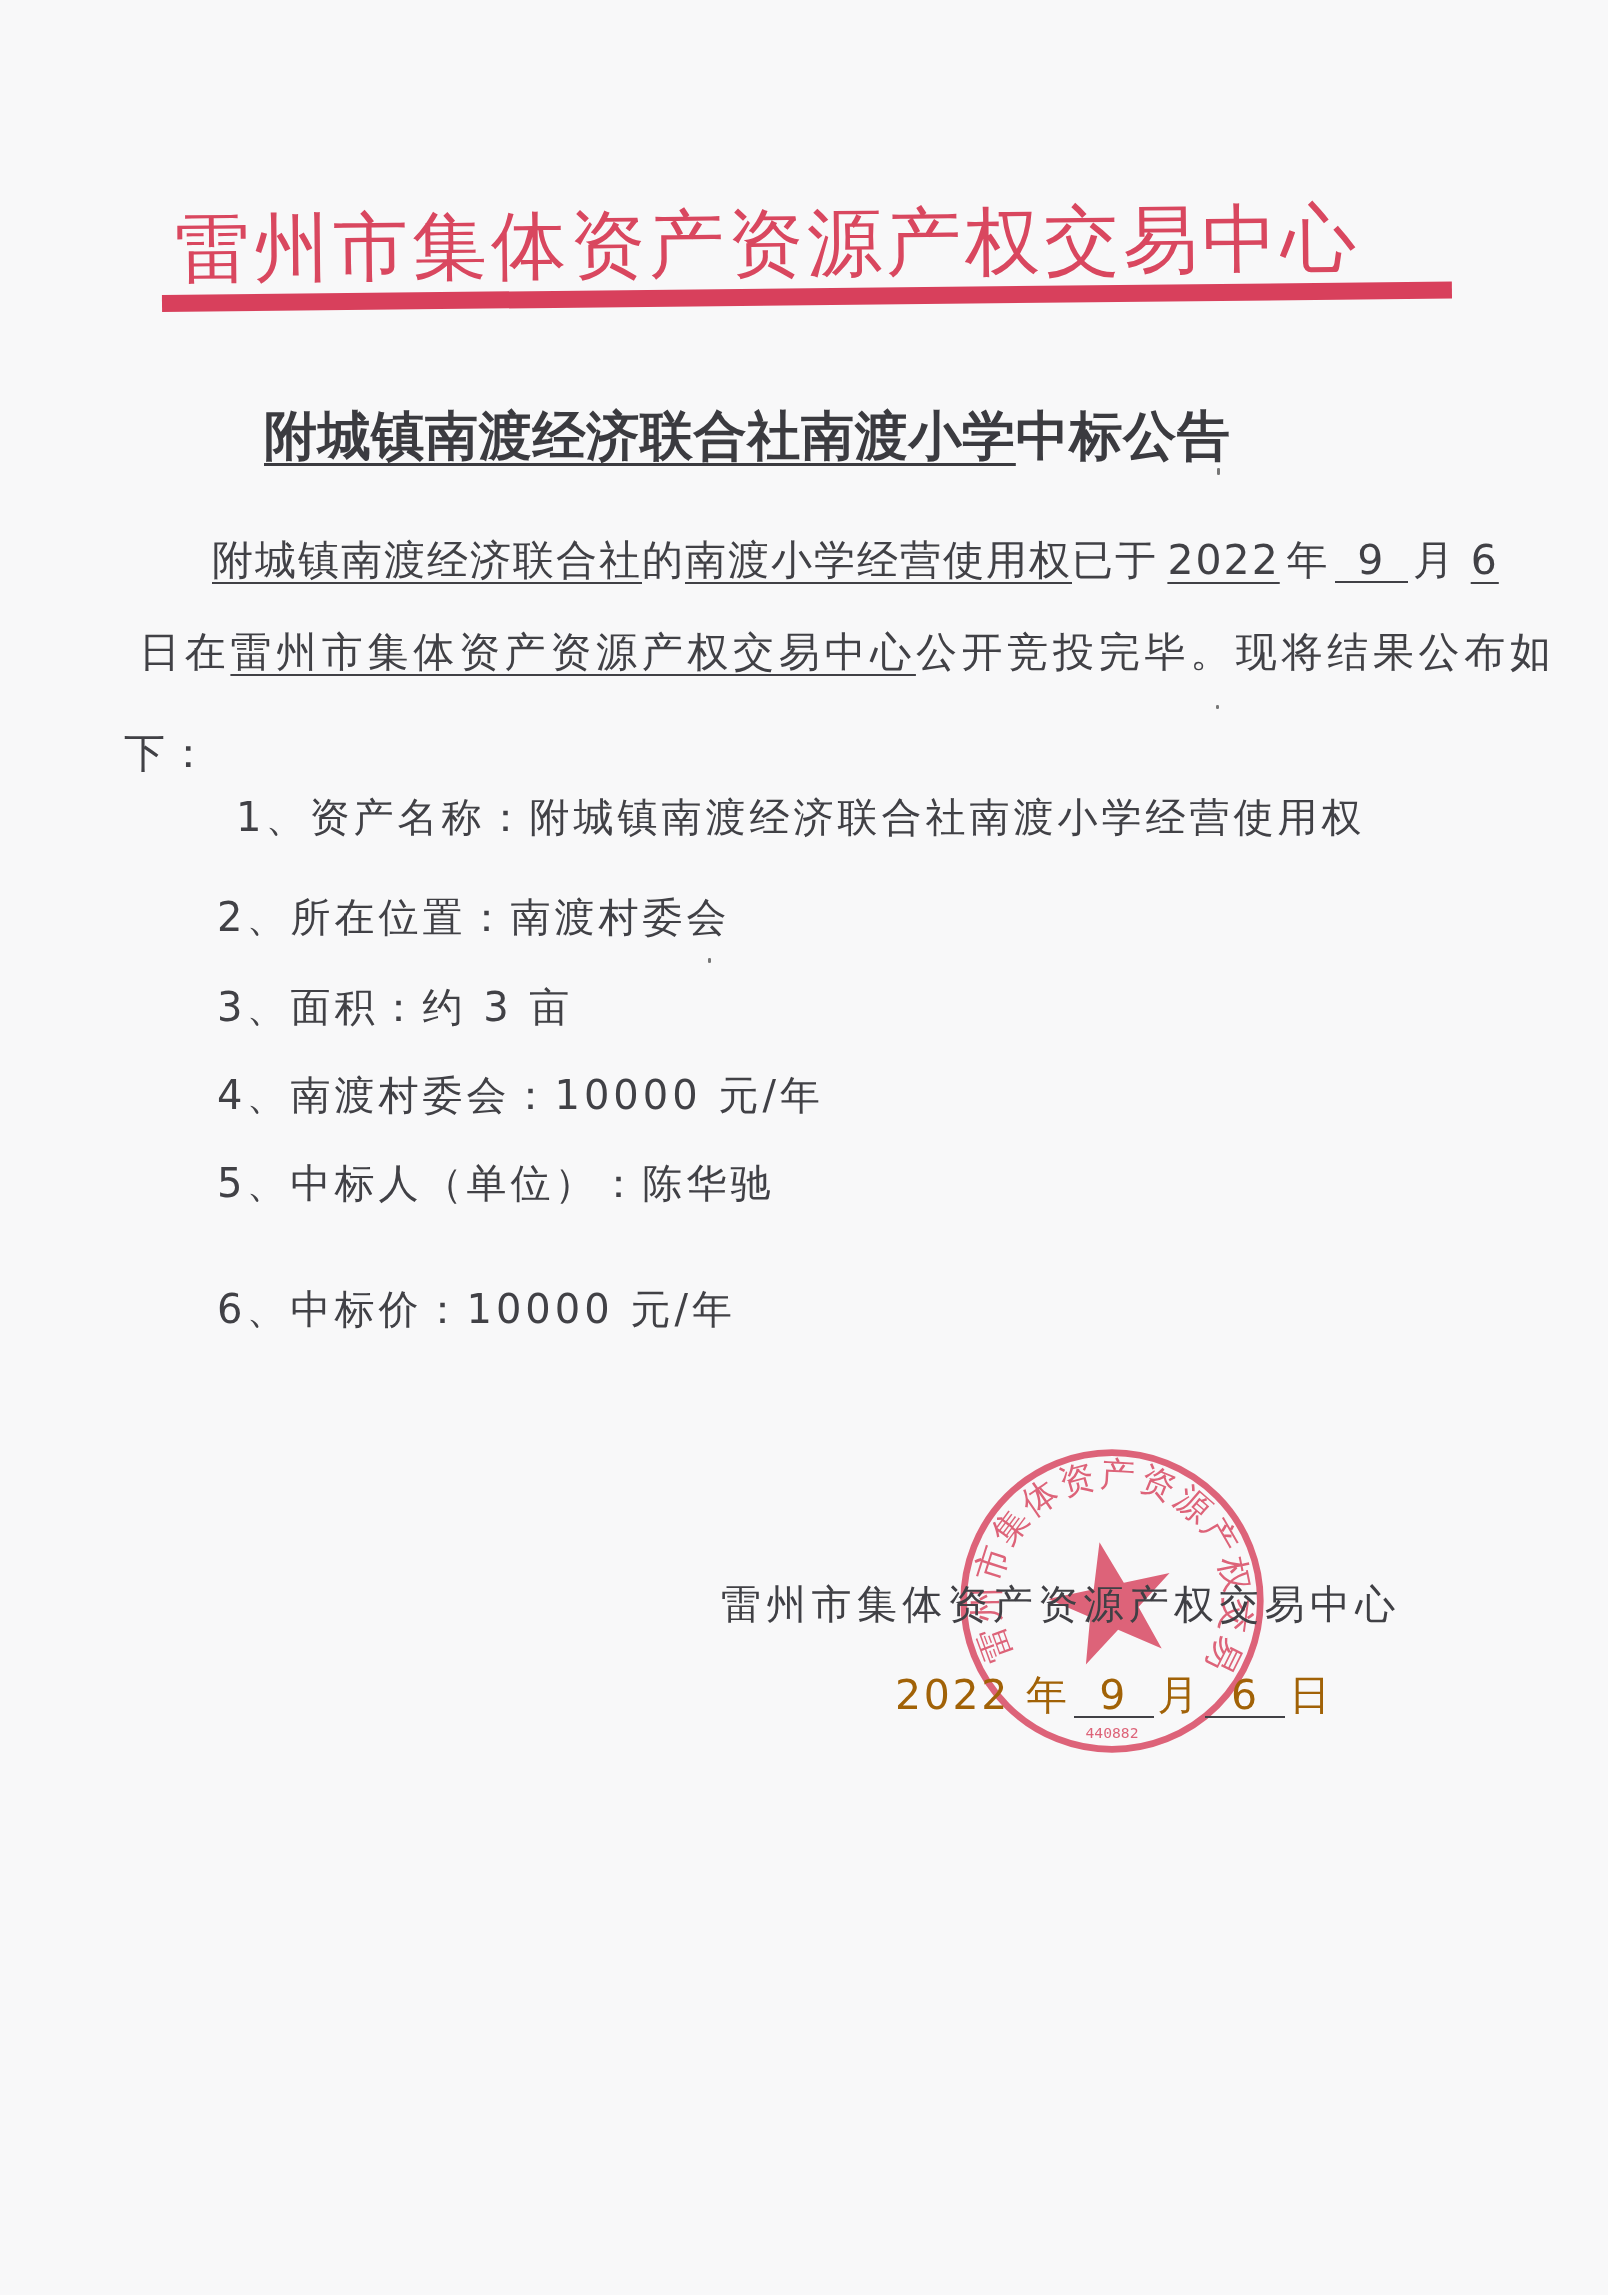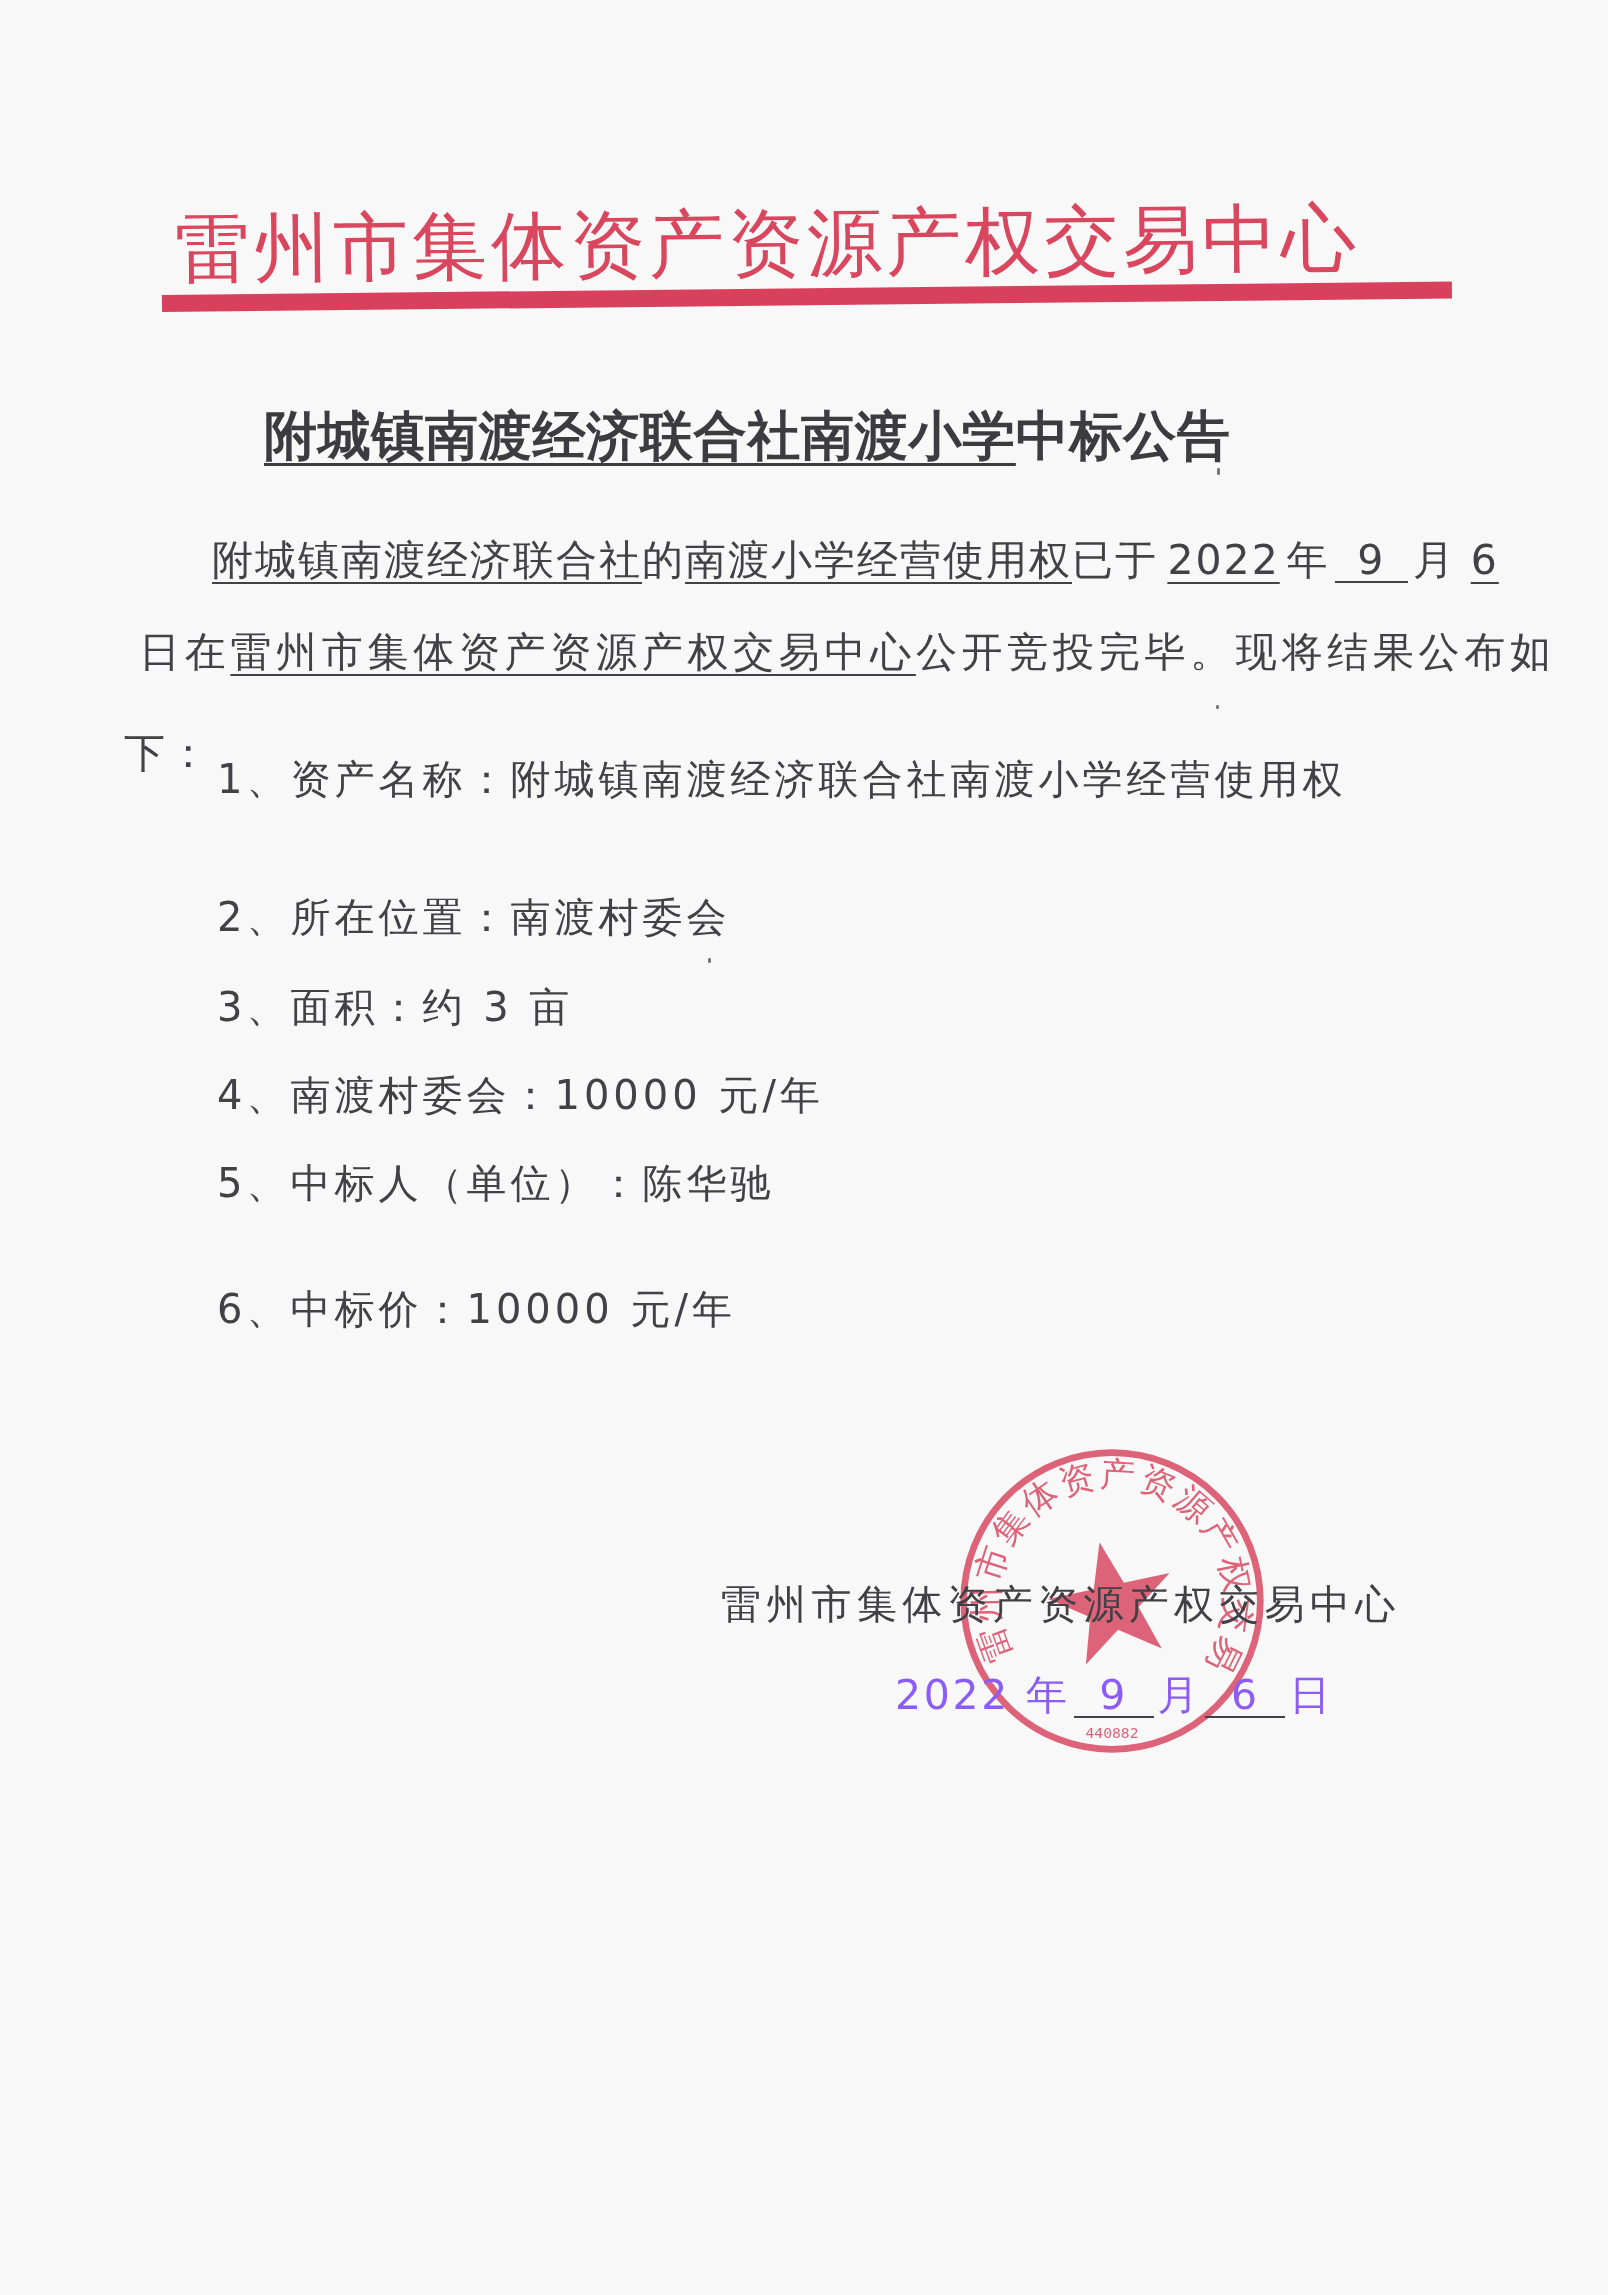--- a/index.html
+++ b/index.html
@@ -35,21 +35,21 @@
   .list-item {
     position: absolute; left: 217px; white-space: nowrap; font-size: 40px; line-height: 1;
     color: #414146; letter-spacing: 4px;
   }
   .sign {
     position: absolute; left: 721px; top: 1584px; white-space: nowrap;
     font-size: 40px; color: #404045; letter-spacing: 5.3px; line-height: 1; z-index: 3;
   }
   .sign-date {
     position: absolute; left: 895px; top: 1675px; white-space: nowrap;
-    font-size: 41px; color: #8b5cf6; letter-spacing: 2.7px; line-height: 1; z-index: 3;
+    font-size: 41px; color: #a16207; letter-spacing: 2.7px; line-height: 1; z-index: 3;
   }
   .stamp {
     position: absolute; left: 955px; top: 1444px; width: 314px; height: 314px; z-index: 2;
     opacity: 0.85;
   }
   .speck { position: absolute; width: 2.7px; height: 6.7px; background: #777; border-radius: 1.3px; }
 </style>
 </head>
 <body>
 
@@ -65,21 +65,21 @@
   <div class="p-line" style="left:212px; top:540px; letter-spacing:2px;">
     <span class="ul">附城镇南渡经济联合社</span><span>的</span><span class="ul">南渡小学经营使用权</span><span>已于</span><span class="ul" style="margin-left:9.4px; margin-right:6.7px;">2022</span><span>年</span><span class="ul-blank" style="width:73px; margin:0 5.3px;">9</span><span>月</span><span class="ul" style="margin-left:14.7px;">6</span>
   </div>
 
   <div class="p-line" style="left:139px; top:632px; letter-spacing:4.7px;text-align:right;">
     <span>日在</span><span class="ul">雷州市集体资产资源产权交易中心</span><span>公开竞投完毕。现将结果公布如</span>
   </div>
 
   <div class="p-line" style="left:124px; top:733px;">下：</div>
 
-  <div class="list-item" style="top:759px;">
+  <div class="list-item" style="top:797px;margin-left:19px;">
     <span>1、</span><span>资产名称：</span><span>附城镇南渡经济联合社南渡小学经营使用权</span>
   </div>
   <div class="list-item" style="top:897px;">
     <span>2、</span><span>所在位置：</span><span>南渡村委会</span>
   </div>
   <div class="list-item" style="top:987px;">
     <span>3、</span><span>面积：</span><span>约 3 亩</span>
   </div>
   <div class="list-item" style="top:1075px;">
     <span>4、</span><span>南渡村委会：</span><span>10000 元/年</span>

